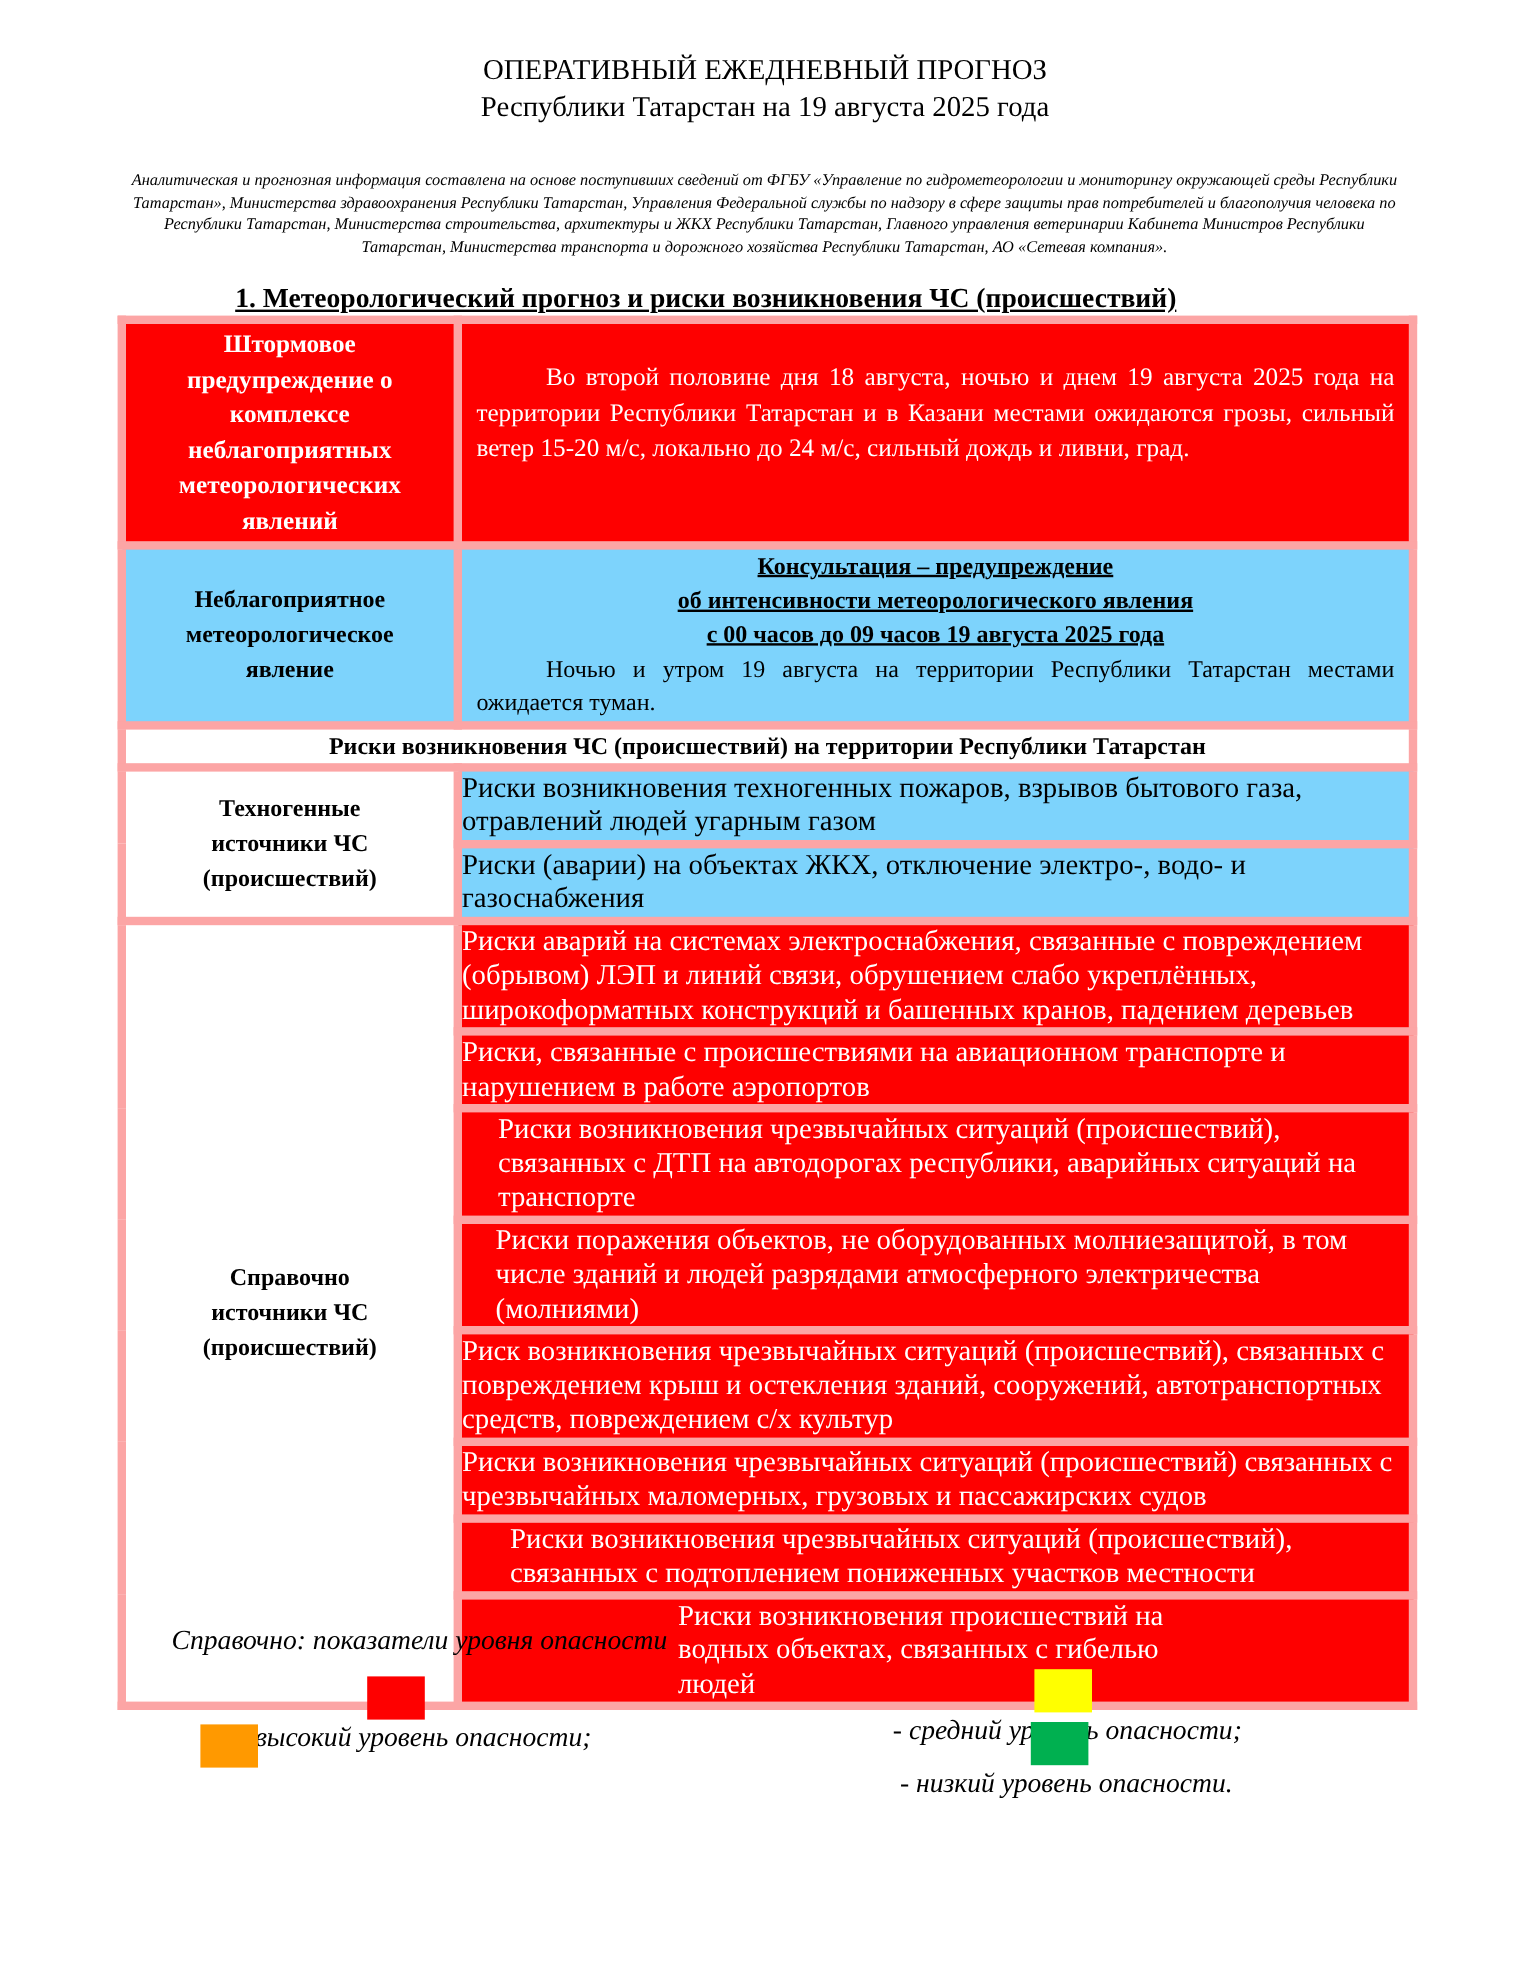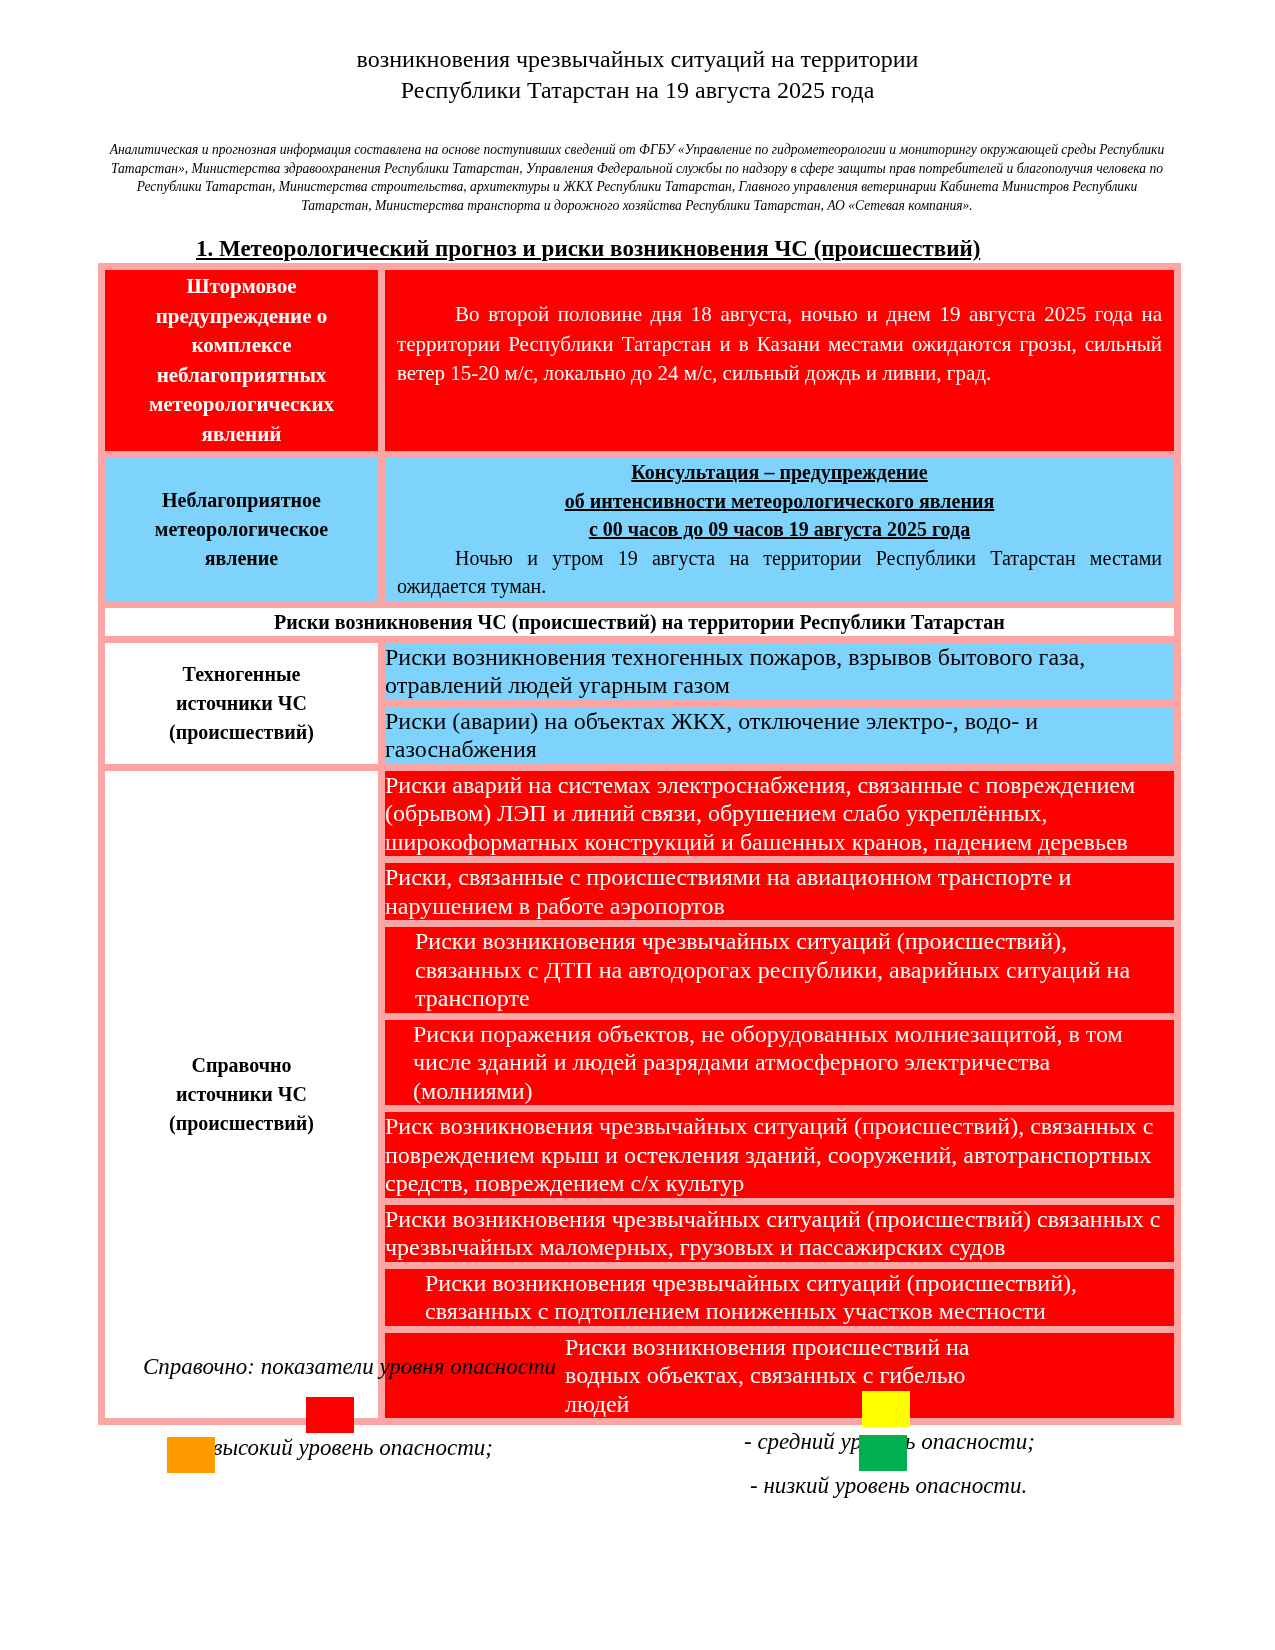--- a/index.html
+++ b/index.html
@@ -26,21 +26,21 @@
   .legend-item { position: absolute; display: flex; align-items: center; flex-direction: column; }
   .swatch { width: 48px; height: 36px; display: inline-block; }
   .legend-label { font-style: italic; font-size: 23px; line-height: 30px; margin-left: 32px; white-space: nowrap; }
 </style>
 </head>
 <body>
 
 <div class="page">
 
   <div class="title-block">
-    <div class="title-line">возникновения чрезвычайных ситуаций на территории</div>
+    <div class="title-line">ОПЕРАТИВНЫЙ ЕЖЕДНЕВНЫЙ ПРОГНОЗ</div>
     <div class="title-line">Республики Татарстан на 19 августа 2025 года</div>
   </div>
 
   <div class="source-note">Аналитическая и прогнозная информация составлена на основе поступивших сведений от ФГБУ «Управление по гидрометеорологии и мониторингу окружающей среды Республики Татарстан», Министерства здравоохранения Республики Татарстан, Управления Федеральной службы по надзору в сфере защиты прав потребителей и благополучия человека по Республики Татарстан, Министерства строительства, архитектуры и ЖКХ Республики Татарстан, Главного управления ветеринарии Кабинета Министров Республики Татарстан, Министерства транспорта и дорожного хозяйства Республики Татарстан, АО «Сетевая компания».</div>
 
   <div class="section-title">1. Метеорологический прогноз и риски возникновения ЧС (происшествий)</div>
 
   <table class="main">
     <colgroup>
         <col class="col-left">

